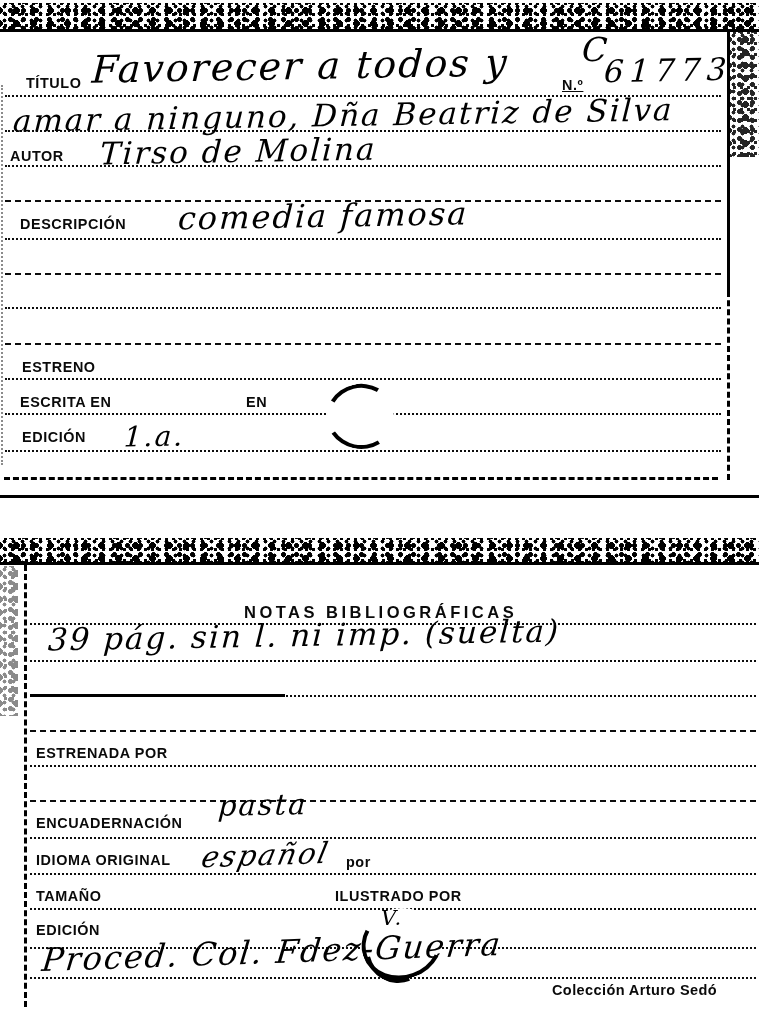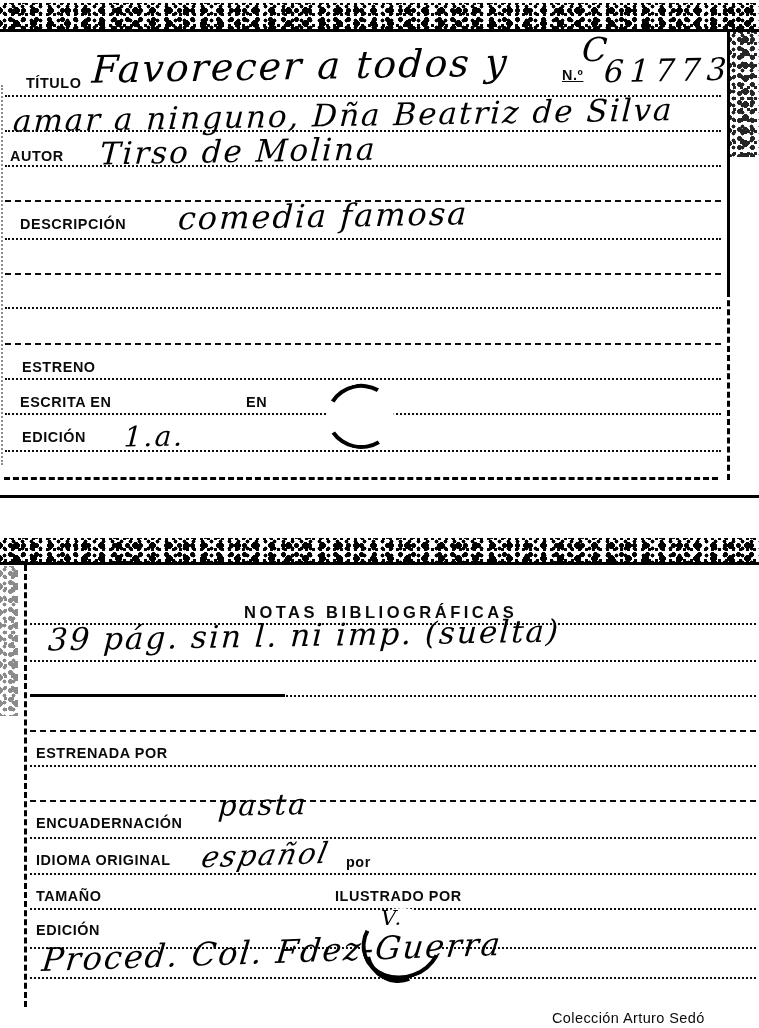--- a/index.html
+++ b/index.html
@@ -25,21 +25,21 @@
   .vborder{position:absolute;width:0;}
   .b-solid{border-left:3px solid #000;}
   .b-dashed{border-left:3px dashed #000;}
   .b-dotted{border-left:2px dotted #000;opacity:.45;}
   .hborder-dashed{position:absolute;height:0;border-bottom:3px dashed #000;}
   .divider{position:absolute;left:0;width:759px;height:3px;background:#000;}
   
   .label{position:absolute;font-weight:700;font-size:15px;letter-spacing:.6px;white-space:nowrap;
          transform:scaleX(.96);transform-origin:left;}
   .header-label{position:absolute;font-weight:700;font-size:16.5px;letter-spacing:3.5px;white-space:nowrap;}
-  .credit{position:absolute;font-weight:400;font-size:14.5px;letter-spacing:.4px;white-space:nowrap;margin-top:28px;}
+  .credit{position:absolute;font-weight:700;font-size:14.5px;letter-spacing:.4px;white-space:nowrap;}
   
   .hand{position:absolute;font-family:"DejaVu Serif",serif;font-style:italic;color:#000;
         white-space:nowrap;letter-spacing:2px;transform:rotate(-1deg) skewX(-4deg);z-index:6;}
   
   .punch{position:absolute;background:#fff;border-radius:50%;z-index:5;}
   .punch i{position:absolute;inset:-1px;border:4px solid transparent;border-radius:50%;display:block;}
   .punch .arc-top{border-top-color:#000;transform:rotate(-14deg);}
   .punch .arc-bot{border-bottom-color:#000;transform:rotate(12deg);}
   .punch.open .arc-top{border-top-color:transparent;border-right-color:#000;transform:rotate(118deg);}
   .punch.open .arc-bot{border-left-color:#000;transform:rotate(-20deg);}
@@ -70,21 +70,21 @@
     <div class="rule" style="left:5px;top:378px;width:716px;"></div>
     <div class="rule" style="left:5px;top:413px;width:716px;"></div>
     <div class="rule" style="left:5px;top:450px;width:716px;"></div>
 
     <div class="punch" style="left:327px;top:385px;width:67px;height:63px;">
       <i class="arc-top"></i>
         <i class="arc-bot"></i>
     </div>
 
     <span class="label" style="left:26px;top:74px;">TÍTULO</span>
-    <span class="label" style="left:562px;top:66px;text-decoration:underline;">N.º</span>
+    <span class="label" style="left:562px;top:76px;text-decoration:underline;">N.º</span>
     <span class="label" style="left:10px;top:147px;">AUTOR</span>
     <span class="label" style="left:20px;top:215px;">DESCRIPCIÓN</span>
     <span class="label" style="left:22px;top:358px;">ESTRENO</span>
     <span class="label" style="left:20px;top:393px;">ESCRITA EN</span>
     <span class="label" style="left:246px;top:393px;">EN</span>
     <span class="label" style="left:22px;top:428px;">EDICIÓN</span>
 
     <span class="hand" style="left:92px;top:44px;font-size:38px;">Favorecer a todos y</span>
     <span class="hand" style="left:582px;top:30px;font-size:33px;">C</span>
     <span class="hand" style="left:604px;top:52px;font-size:31px;letter-spacing:6px;">61773</span>

